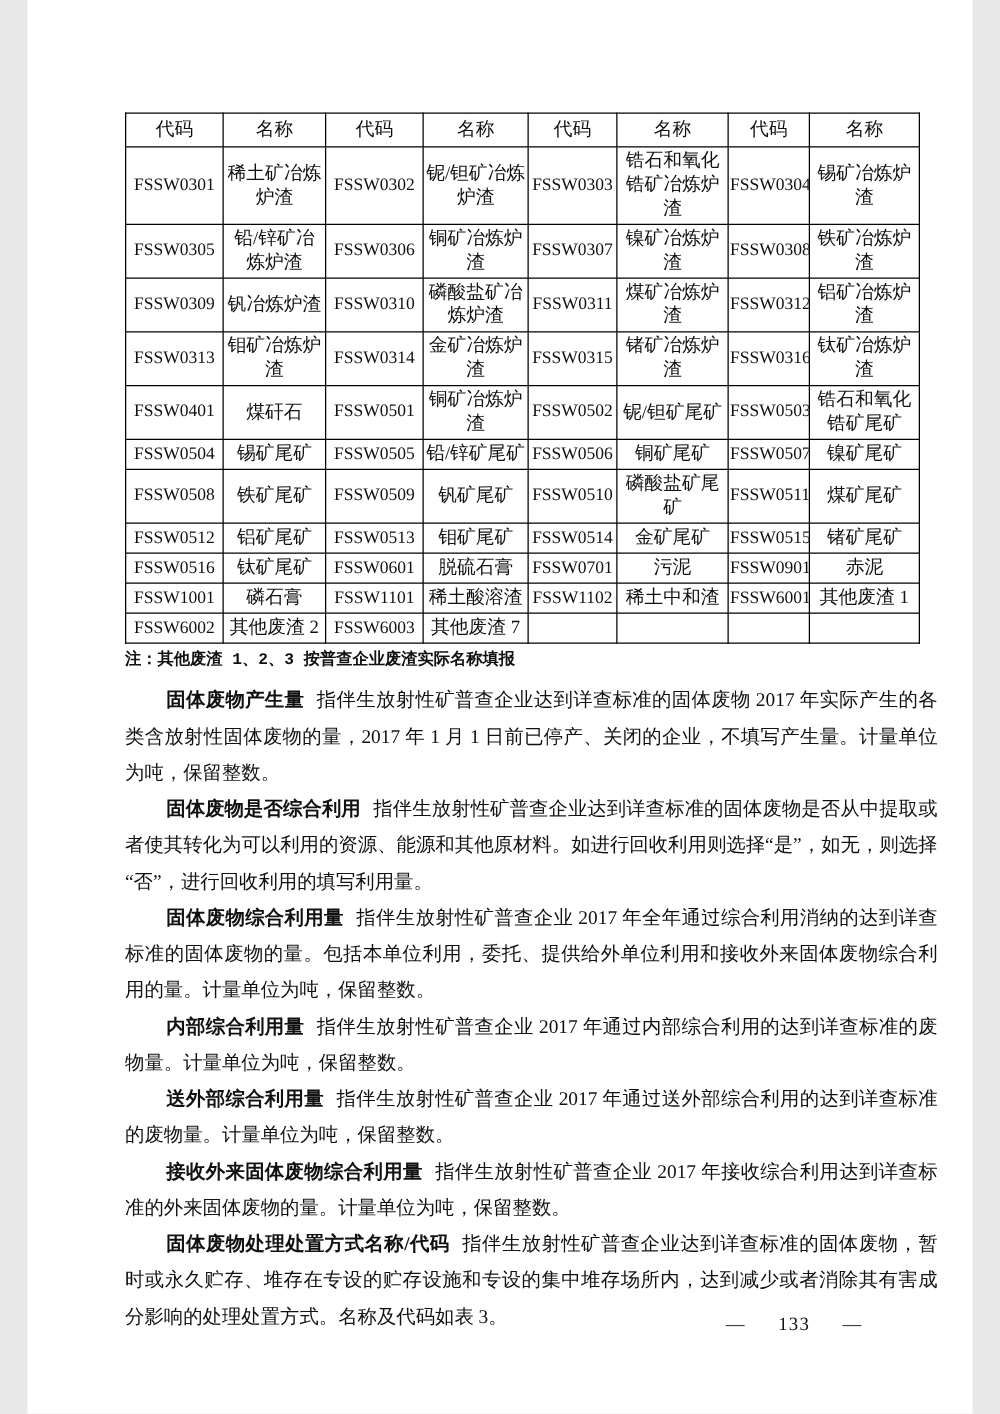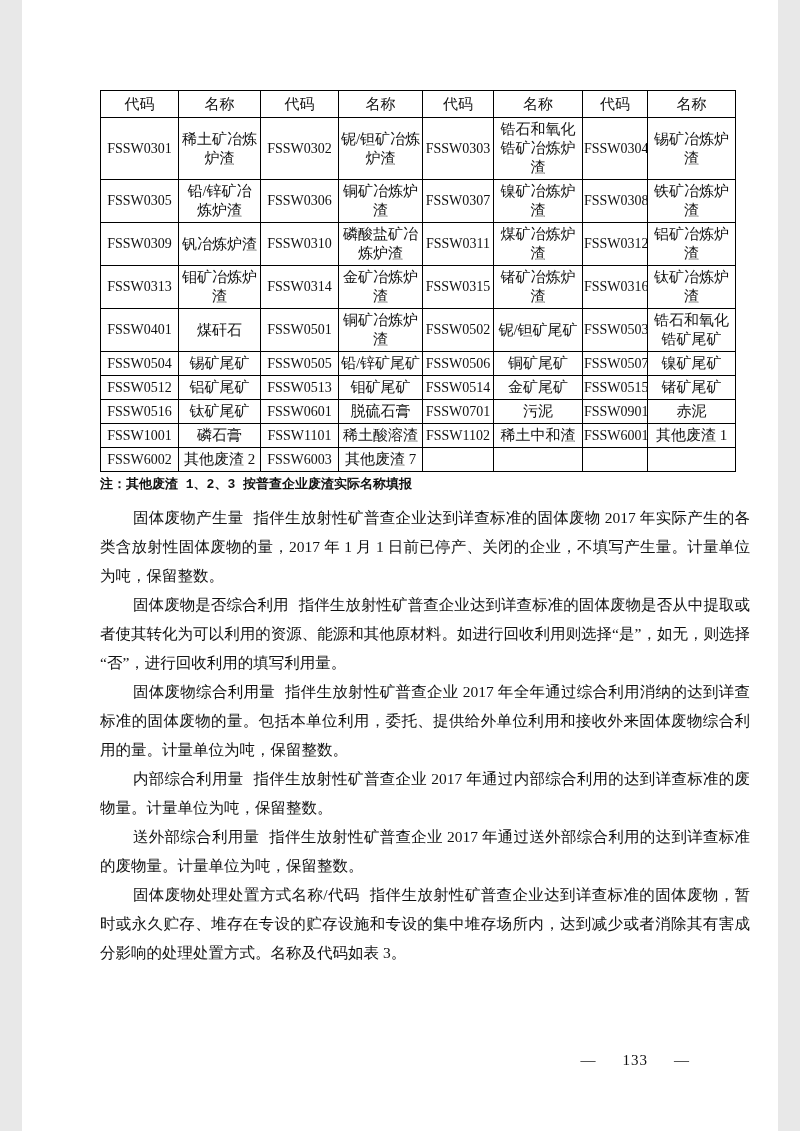--- a/index.html
+++ b/index.html
@@ -52,21 +52,21 @@
     font-family:Liberation Mono, monospace;
   }
   .paragraphs { margin-top:9px; }
   p.para {
     margin:0;
     font-size:15.5px;
     line-height:29px;
     text-align:justify;
     text-indent:33px;
   }
-  p.para .term { font-weight:normal; margin-right:10px; }
+  p.para .term { font-weight:bold; margin-right:10px; }
   .footer {
     position:absolute;
     right:88px; bottom:62px;
     font-size:15px;
     letter-spacing:1px;
     white-space:nowrap;
   }
   .footer .pageno { margin:0 26px; }
 </style>
 </head>
@@ -153,20 +153,30 @@
             <td class="code-cell">FSSW0504</td>
             <td class="name-cell">锡矿尾矿</td>
             <td class="code-cell">FSSW0505</td>
             <td class="name-cell">铅/锌矿尾矿</td>
             <td class="code-cell">FSSW0506</td>
             <td class="name-cell">铜矿尾矿</td>
             <td class="code-cell">FSSW0507</td>
             <td class="name-cell">镍矿尾矿</td>
           </tr>
           <tr>
+            <td class="code-cell">FSSW0508</td>
+            <td class="name-cell">铁矿尾矿</td>
+            <td class="code-cell">FSSW0509</td>
+            <td class="name-cell">钒矿尾矿</td>
+            <td class="code-cell">FSSW0510</td>
+            <td class="name-cell">磷酸盐矿尾矿</td>
+            <td class="code-cell">FSSW0511</td>
+            <td class="name-cell">煤矿尾矿</td>
+          </tr>
+          <tr>
             <td class="code-cell">FSSW0512</td>
             <td class="name-cell">铝矿尾矿</td>
             <td class="code-cell">FSSW0513</td>
             <td class="name-cell">钼矿尾矿</td>
             <td class="code-cell">FSSW0514</td>
             <td class="name-cell">金矿尾矿</td>
             <td class="code-cell">FSSW0515</td>
             <td class="name-cell">锗矿尾矿</td>
           </tr>
           <tr>
@@ -203,19 +213,20 @@
     </table>
 
     <p class="note">注：其他废渣 1、2、3 按普查企业废渣实际名称填报</p>
 
     <div class="paragraphs">
       <p class="para"><span class="term">固体废物产生量</span><span>指伴生放射性矿普查企业达到详查标准的固体废物 2017 年实际产生的各类含放射性固体废物的量，2017 年 1 月 1 日前已停产、关闭的企业，不填写产生量。计量单位为吨，保留整数。</span></p>
       <p class="para"><span class="term">固体废物是否综合利用</span><span>指伴生放射性矿普查企业达到详查标准的固体废物是否从中提取或者使其转化为可以利用的资源、能源和其他原材料。如进行回收利用则选择“是”，如无，则选择“否”，进行回收利用的填写利用量。</span></p>
       <p class="para"><span class="term">固体废物综合利用量</span><span>指伴生放射性矿普查企业 2017 年全年通过综合利用消纳的达到详查标准的固体废物的量。包括本单位利用，委托、提供给外单位利用和接收外来固体废物综合利用的量。计量单位为吨，保留整数。</span></p>
       <p class="para"><span class="term">内部综合利用量</span><span>指伴生放射性矿普查企业 2017 年通过内部综合利用的达到详查标准的废物量。计量单位为吨，保留整数。</span></p>
       <p class="para"><span class="term">送外部综合利用量</span><span>指伴生放射性矿普查企业 2017 年通过送外部综合利用的达到详查标准的废物量。计量单位为吨，保留整数。</span></p>
+      <p class="para"><span class="term">接收外来固体废物综合利用量</span><span>指伴生放射性矿普查企业 2017 年接收综合利用达到详查标准的外来固体废物的量。计量单位为吨，保留整数。</span></p>
       <p class="para"><span class="term">固体废物处理处置方式名称/代码</span><span>指伴生放射性矿普查企业达到详查标准的固体废物，暂时或永久贮存、堆存在专设的贮存设施和专设的集中堆存场所内，达到减少或者消除其有害成分影响的处理处置方式。名称及代码如表 3。</span></p>
     </div>
 
   </div>
 
   <div class="footer"><span>—</span><span class="pageno">133</span><span>—</span></div>
 </div>
 
 </body></html>

